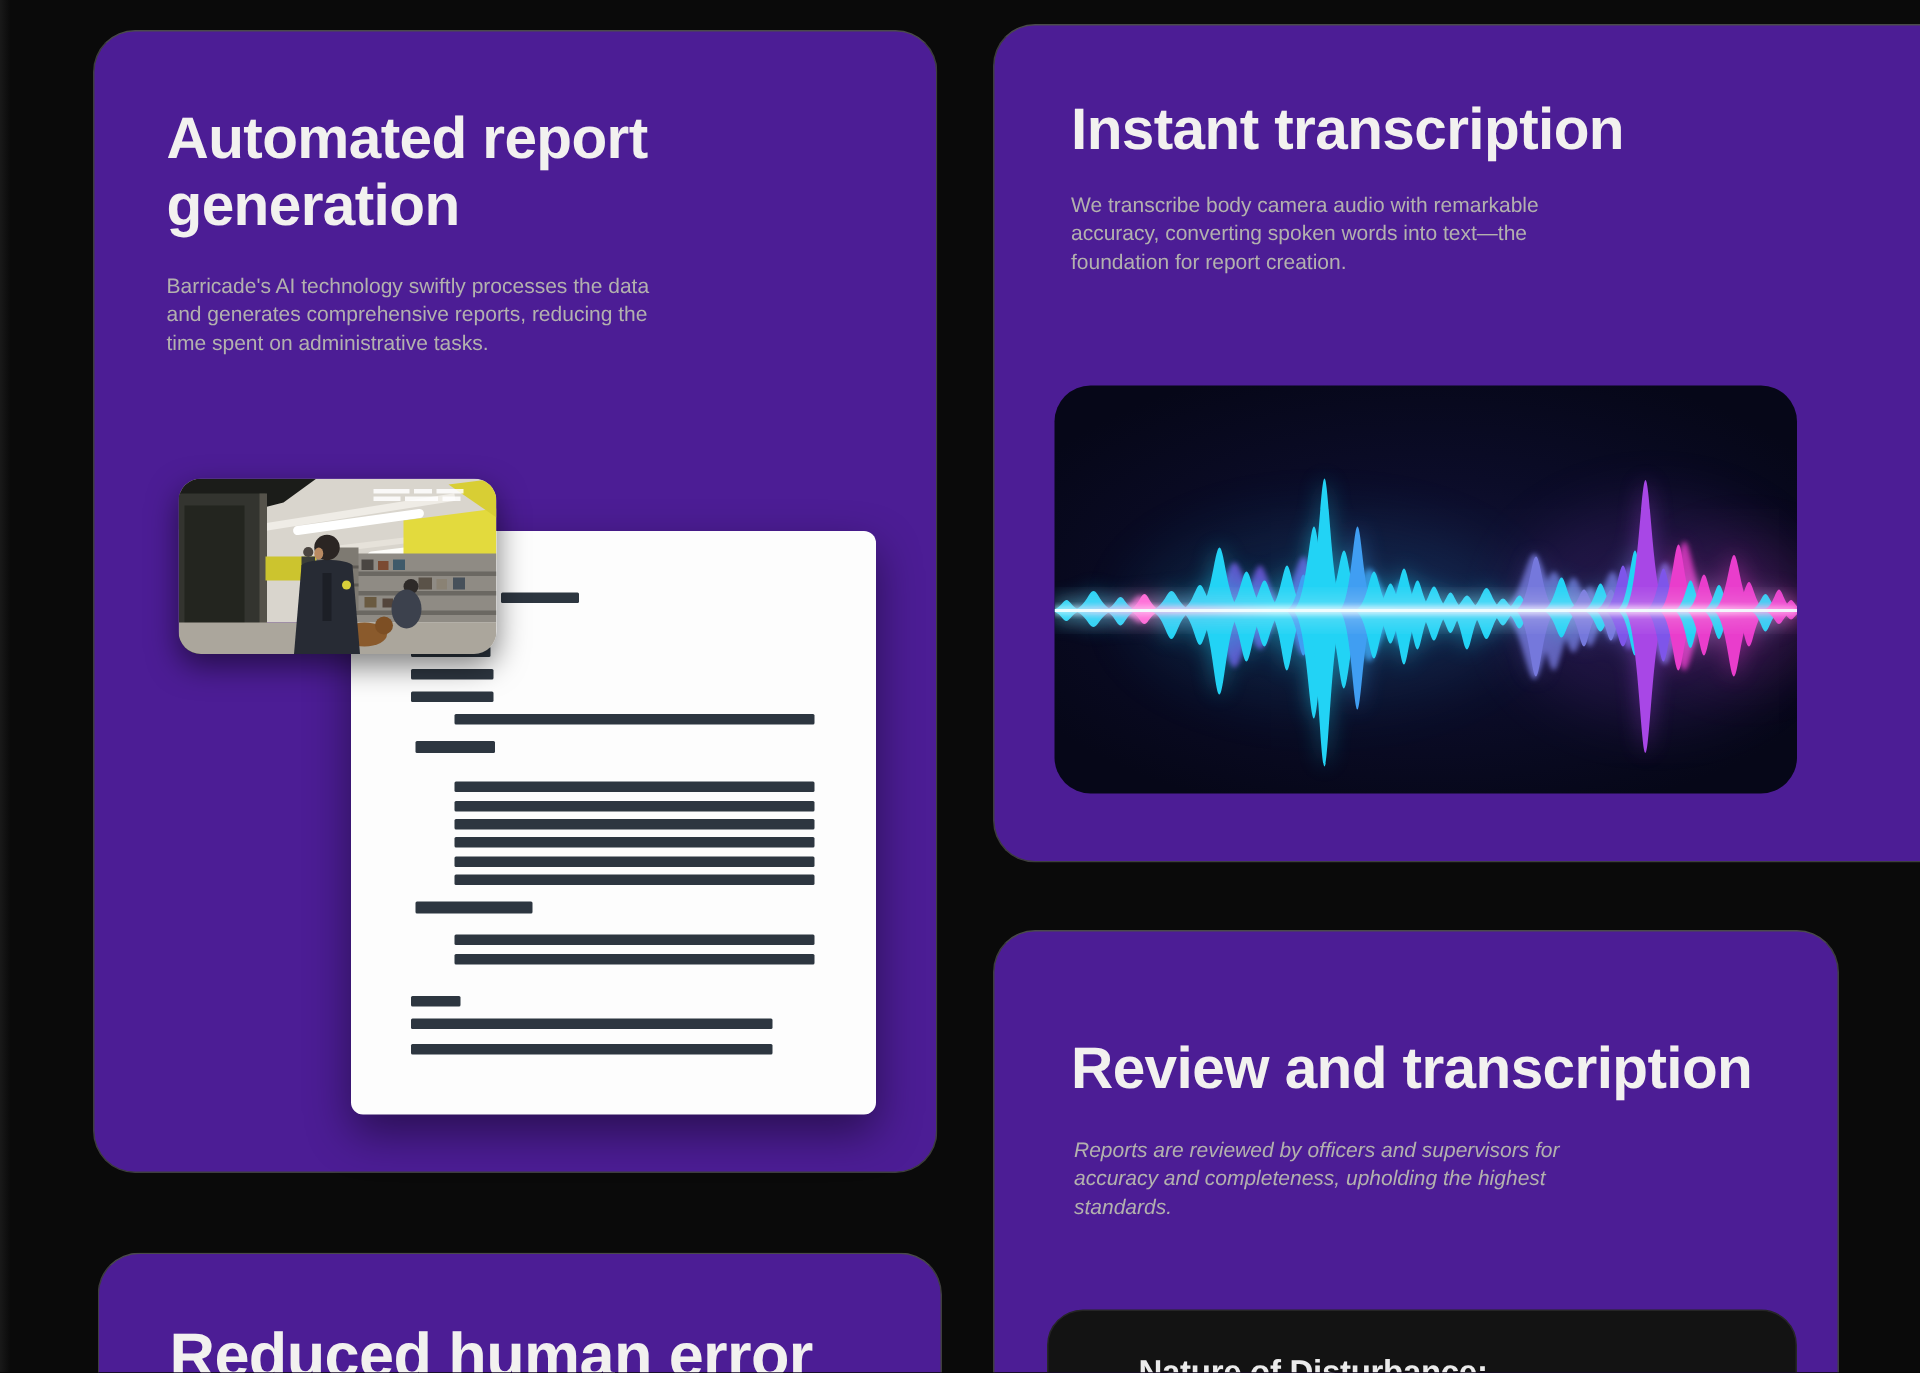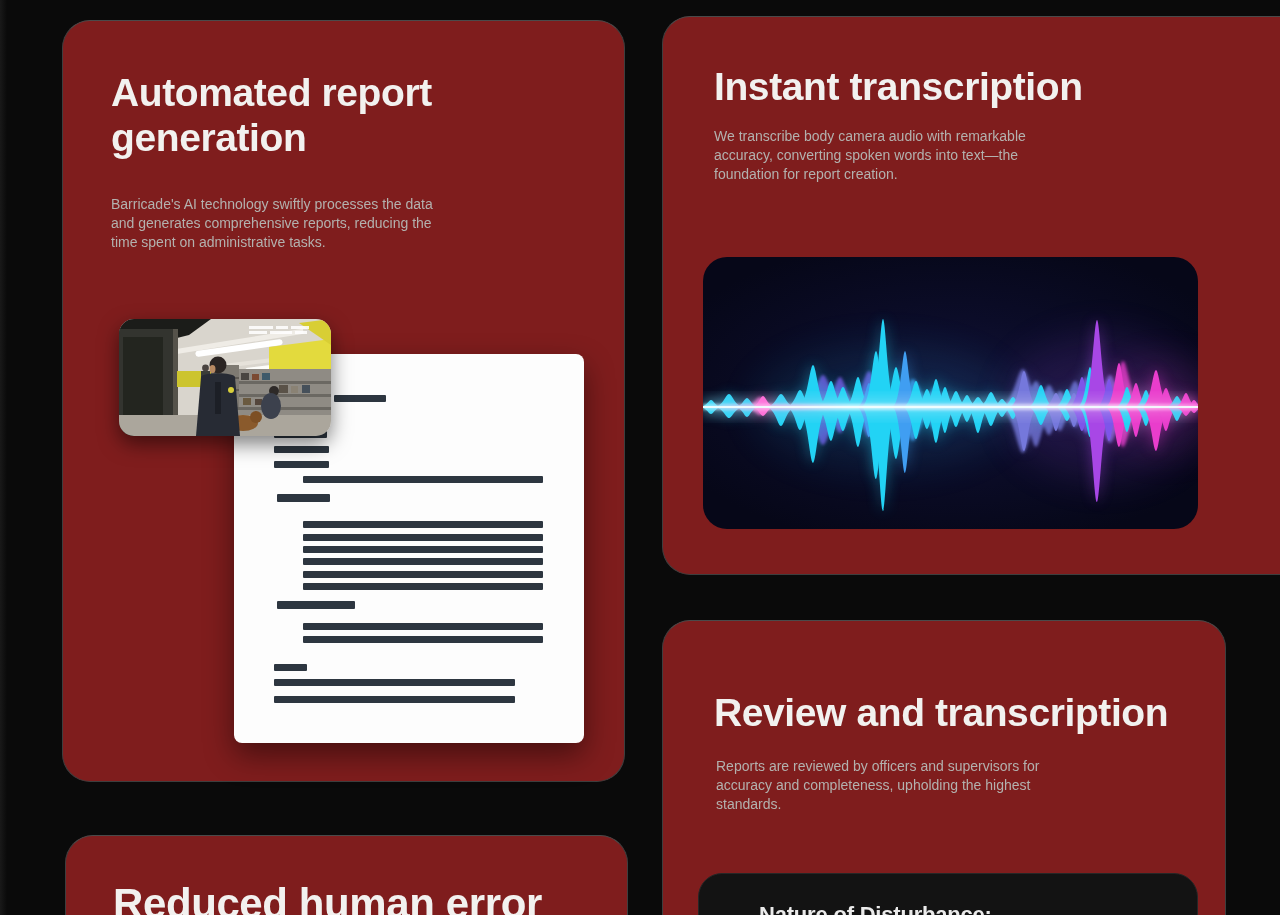--- a/index.html
+++ b/index.html
@@ -10,21 +10,21 @@
     position:relative; width:1280px; height:915px;
     background:#0a0a0a; overflow:hidden;
   }
   .edge-strip {
     position:absolute; left:0; top:0; width:7px; height:100%;
     background:linear-gradient(to right,#191919,#0a0a0a);
   }
 
   .card {
     position:absolute;
-    background:#7f1d1d;
+    background:#4c1d95;
     border:1px solid #3e3e3e;
     border-top-color:#4a4a4a;
     border-radius:28px;
   }
   #card-automated  { left:62px;  top:20px;  width:563px; height:762px; }
   #card-transcribe { left:662px; top:16px;  width:668px; height:559px; }
   #card-review     { left:662px; top:620px; width:564px; height:380px; }
   #card-error      { left:65px;  top:835px; width:563px; height:165px; }
 
   .card-title {
@@ -32,25 +32,25 @@
     color:#f2f1ef; font-weight:700; font-size:39px; line-height:1.15;
     letter-spacing:-0.4px; white-space:pre-line;
   }
   .card-desc {
     position:absolute;
     color:#b3b1ae; font-size:14px; line-height:1.37;
     white-space:pre-line;
   }
 
   #card-automated .card-title { left:48px; top:50px;  width:470px; }
-  #card-automated .card-desc  { left:48px; top:174px; width:460px; }
+  #card-automated .card-desc  { left:48px; top:160px; width:460px; }
   #card-transcribe .card-title{ left:51px; top:48px;  width:470px; }
   #card-transcribe .card-desc { left:51px; top:110px; width:440px; }
   #card-review .card-title    { left:51px; top:70px;  width:480px; }
-  #card-review .card-desc     { left:53px; top:136px; width:440px; }
+  #card-review .card-desc     { left:53px; top:136px; width:440px;font-style:italic; }
   #card-error .card-title     { left:47px; top:44px;  width:480px; font-size:42px; }
 
   
   .report-doc {
     position:absolute; left:171px; top:333px; width:350px; height:389px;
     background:#fdfdfd; border-radius:8px;
     box-shadow:0 12px 30px rgba(0,0,0,0.45);
   }
   .doc-line {
     position:absolute; background:#2d3640; border-radius:1px;

